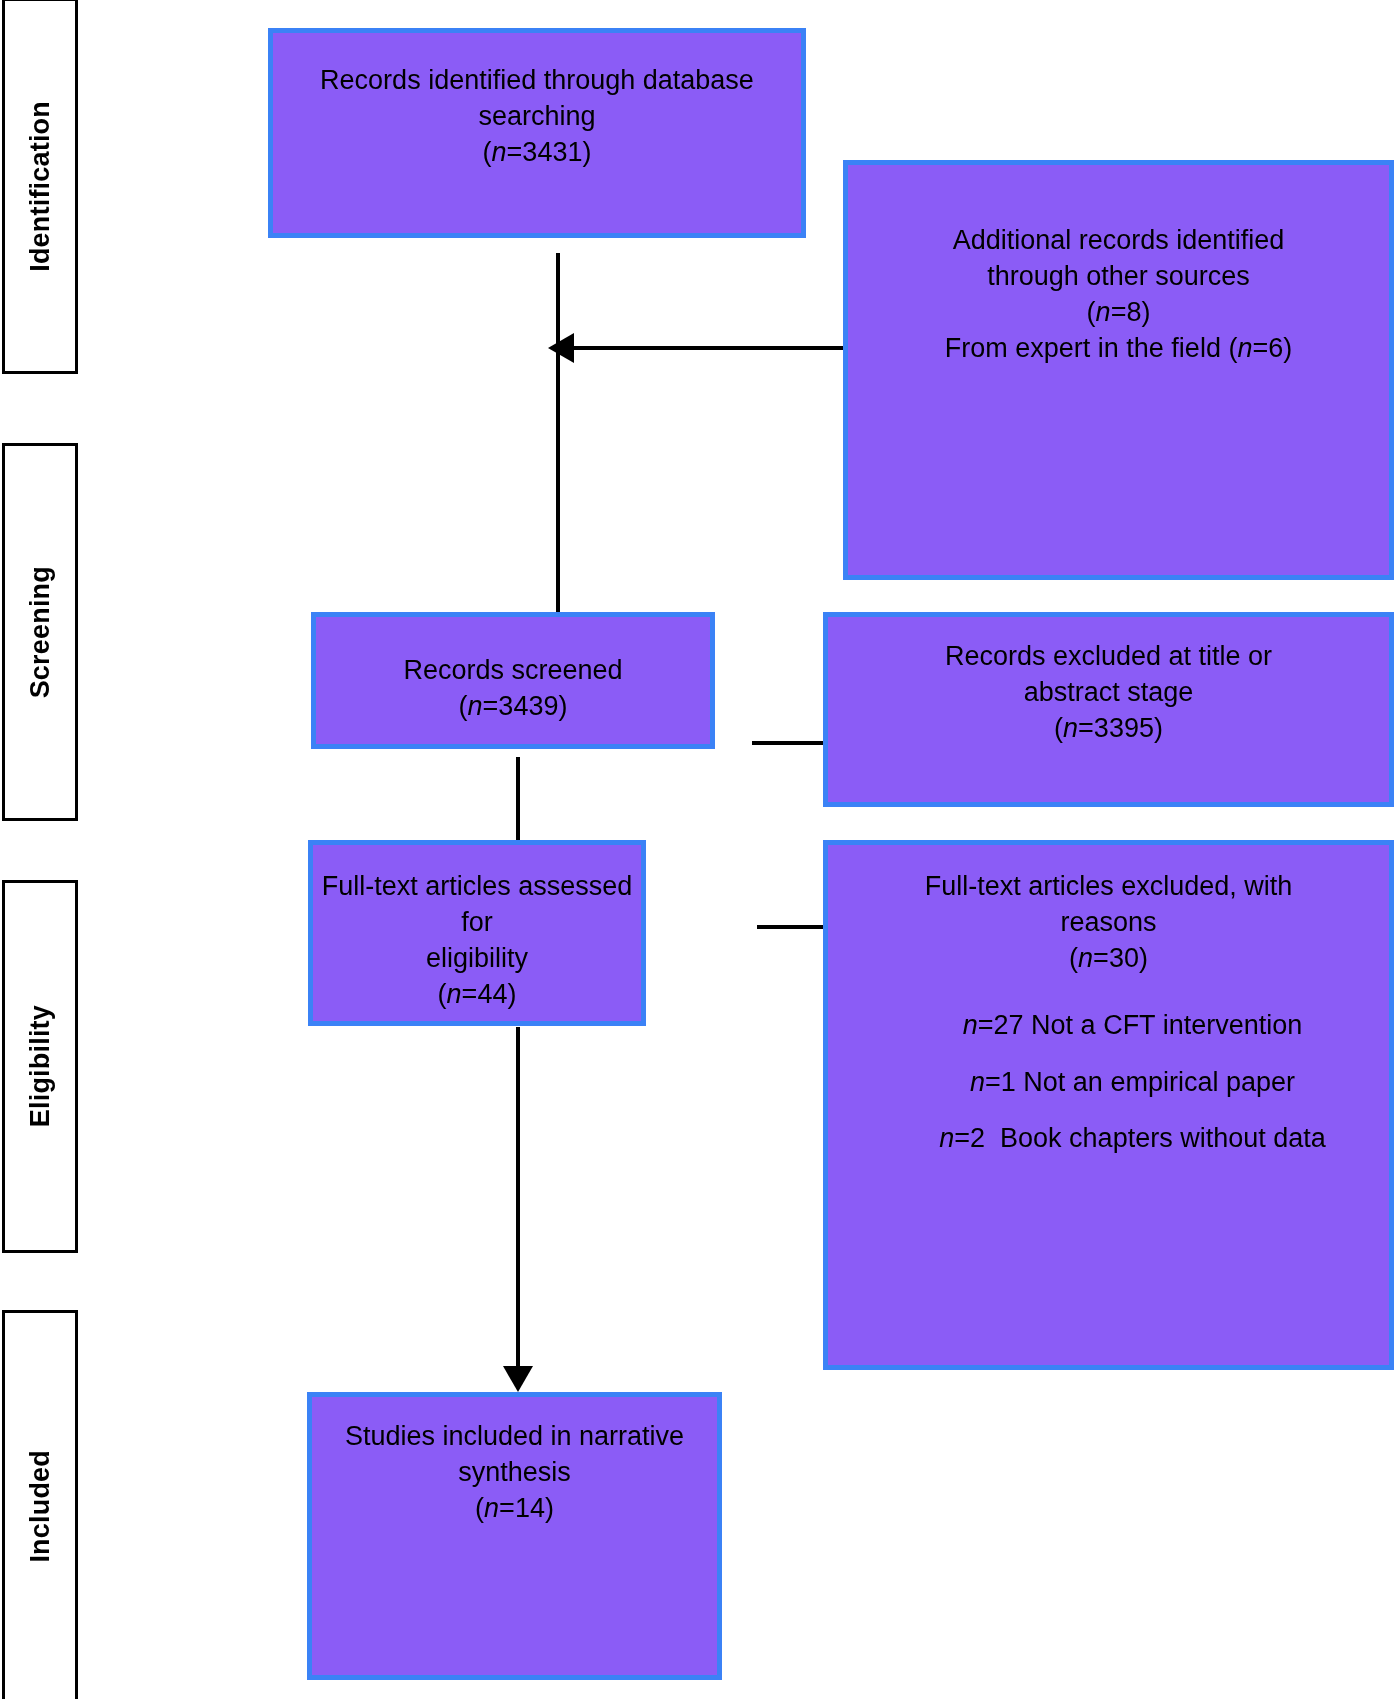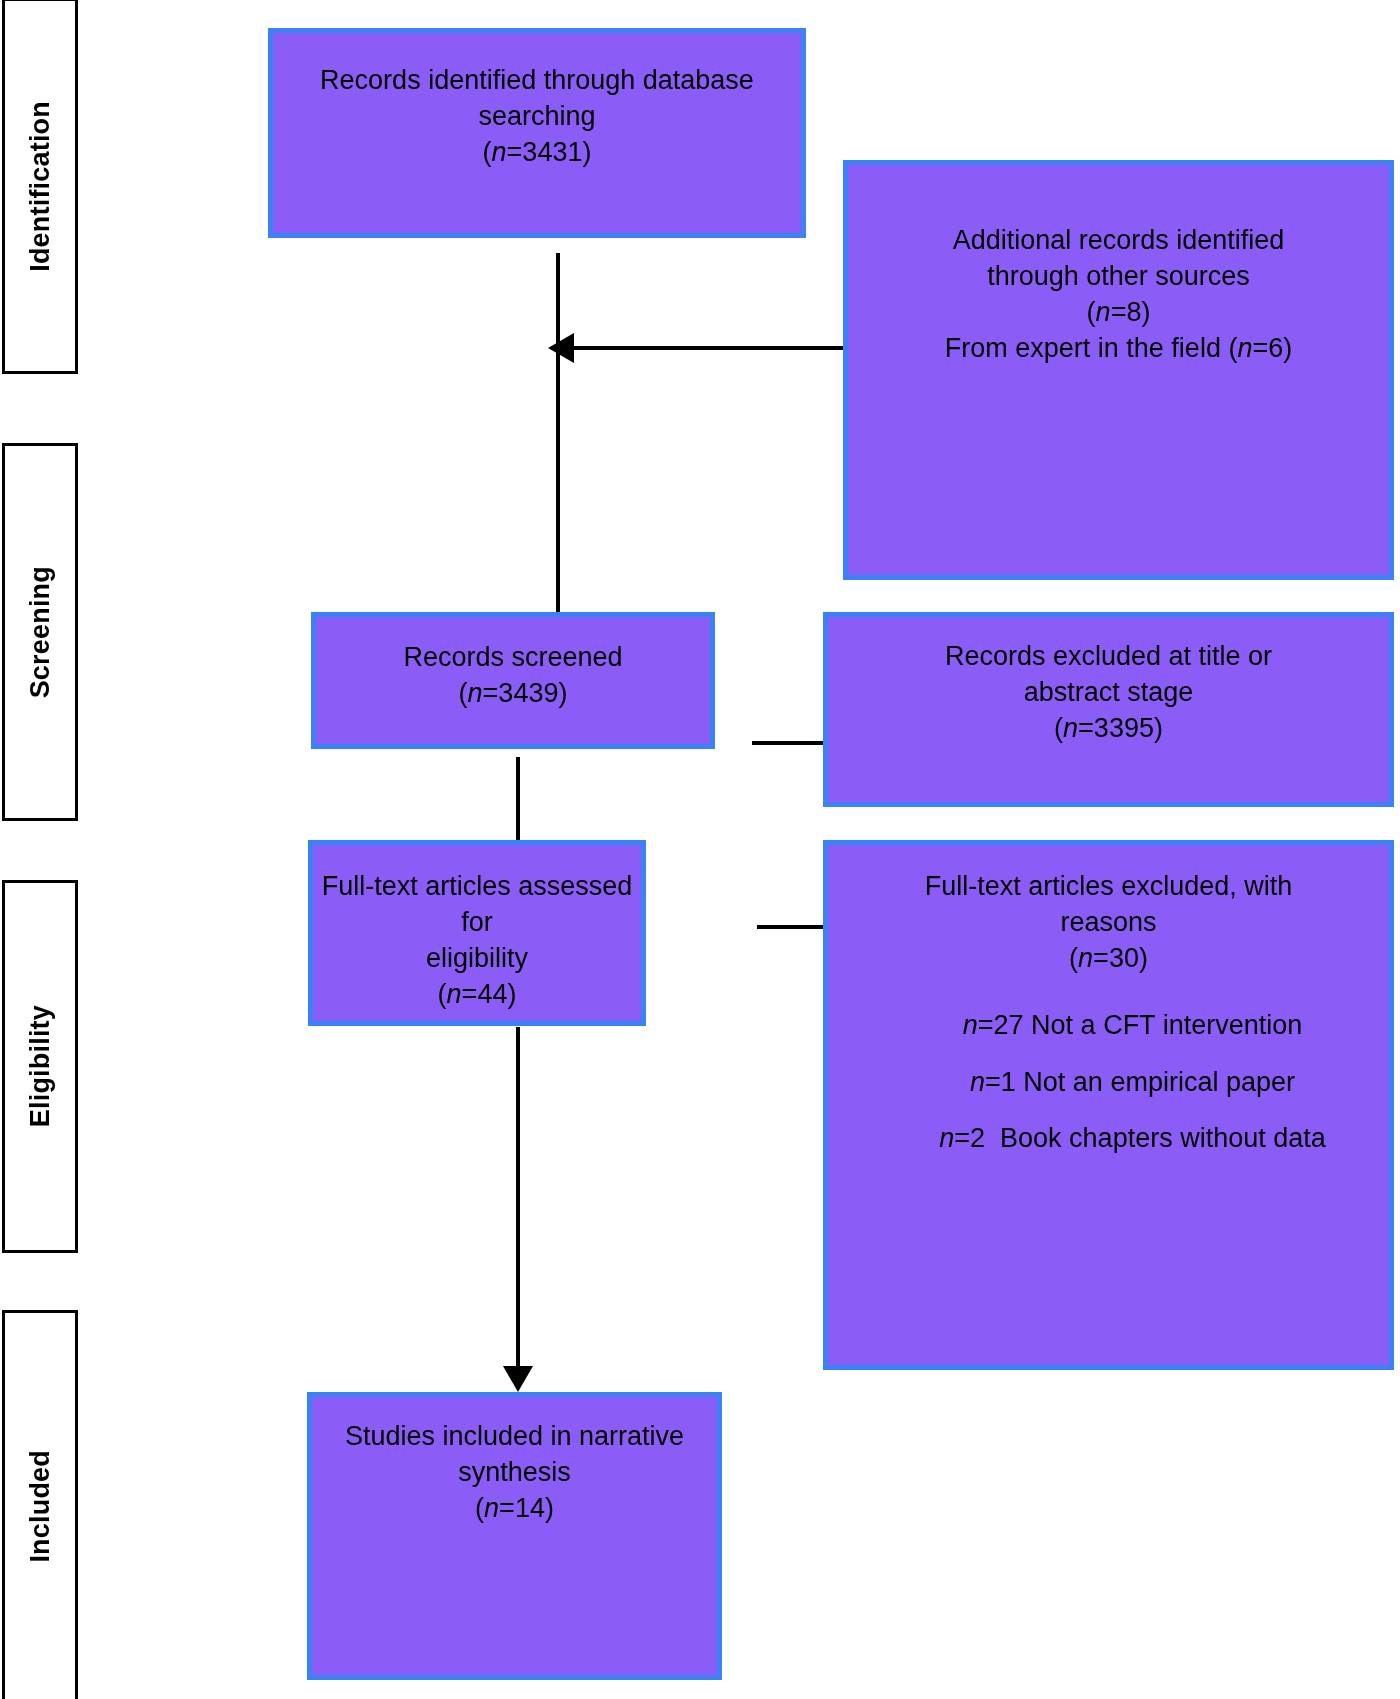--- a/index.html
+++ b/index.html
@@ -146,21 +146,21 @@
   <div class="flow-box" style="left:843px; top:160px; width:551px; height:420px;">
     <div class="flow-text" style="top:26px;margin-top:32px;">
         <div>Additional records identified</div>
         <div>through other sources</div>
         <div>(<i>n</i>=8)</div>
         <div>From expert in the field (<i>n</i>=6)</div>
       </div>
   </div>
 
   <div class="flow-box" style="left:311px; top:612px; width:404px; height:137px;">
-    <div class="flow-text" style="top:23px;">
+    <div class="flow-text" style="top:36px;">
         <div>Records screened</div>
         <div>(<i>n</i>=3439)</div>
       </div>
   </div>
 
   <div class="flow-box" style="left:823px; top:612px; width:571px; height:195px;">
     <div class="flow-text" style="top:22px;">
         <div>Records excluded at title or</div>
         <div>abstract stage</div>
         <div>(<i>n</i>=3395)</div>

